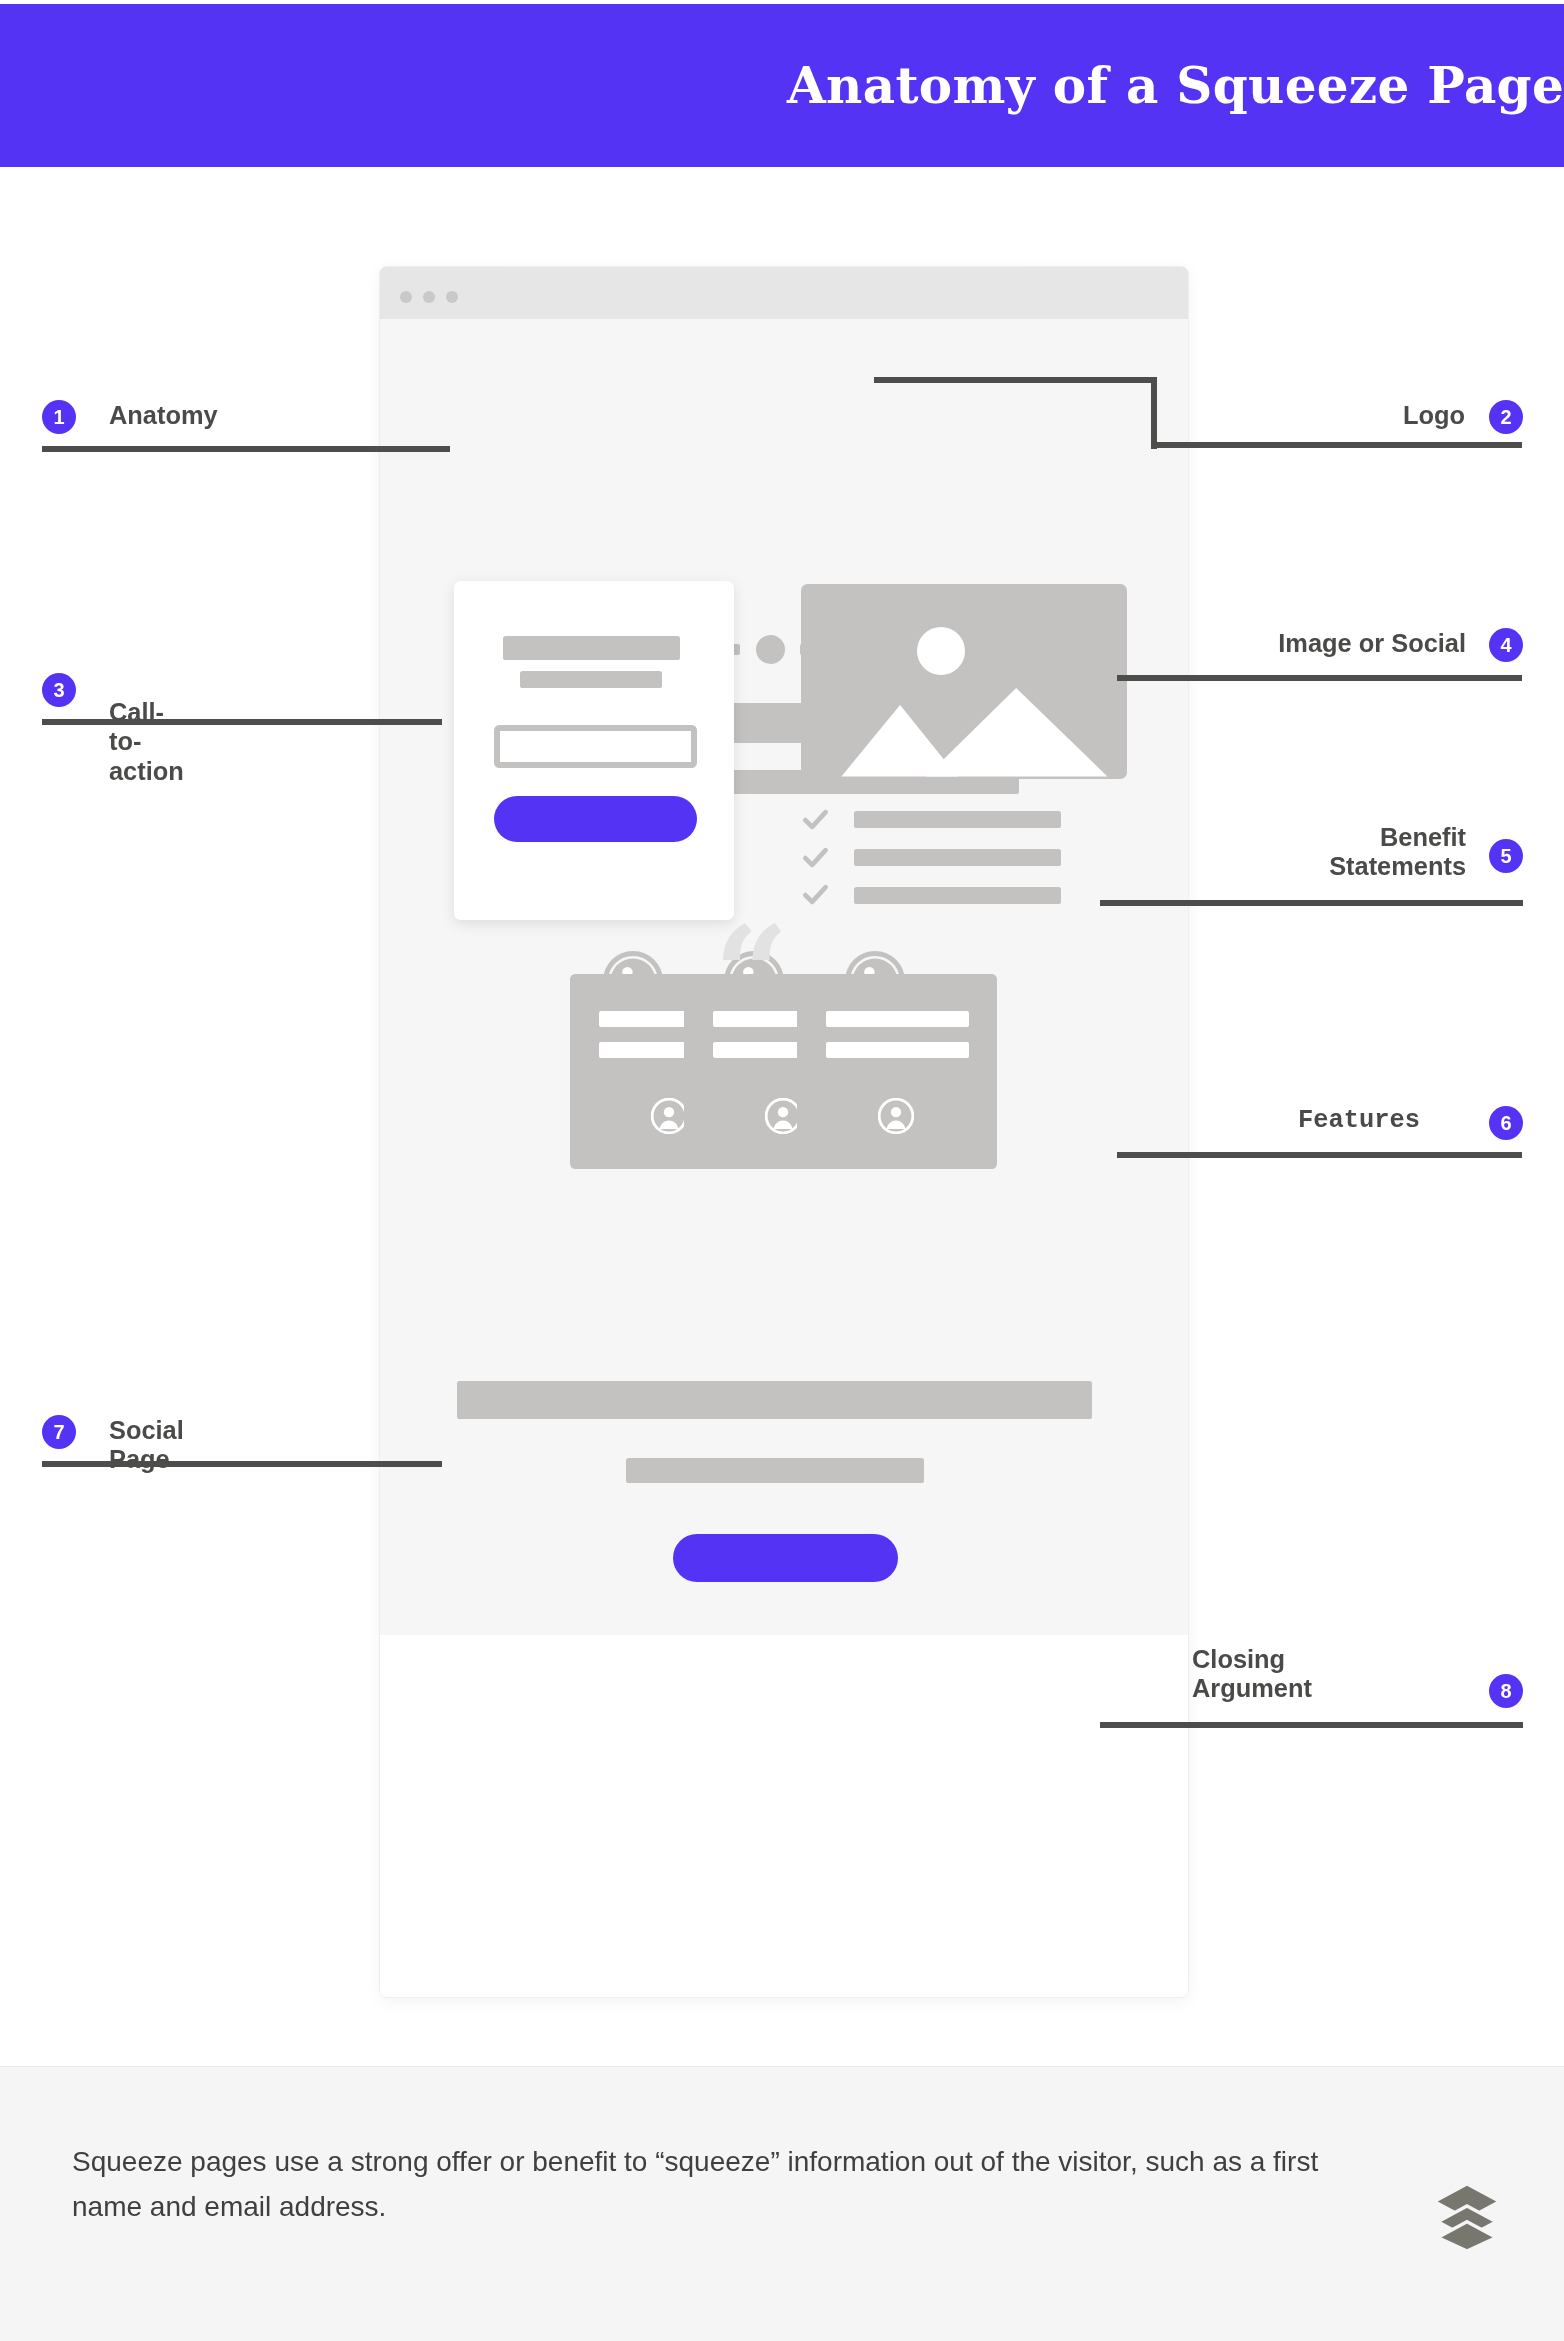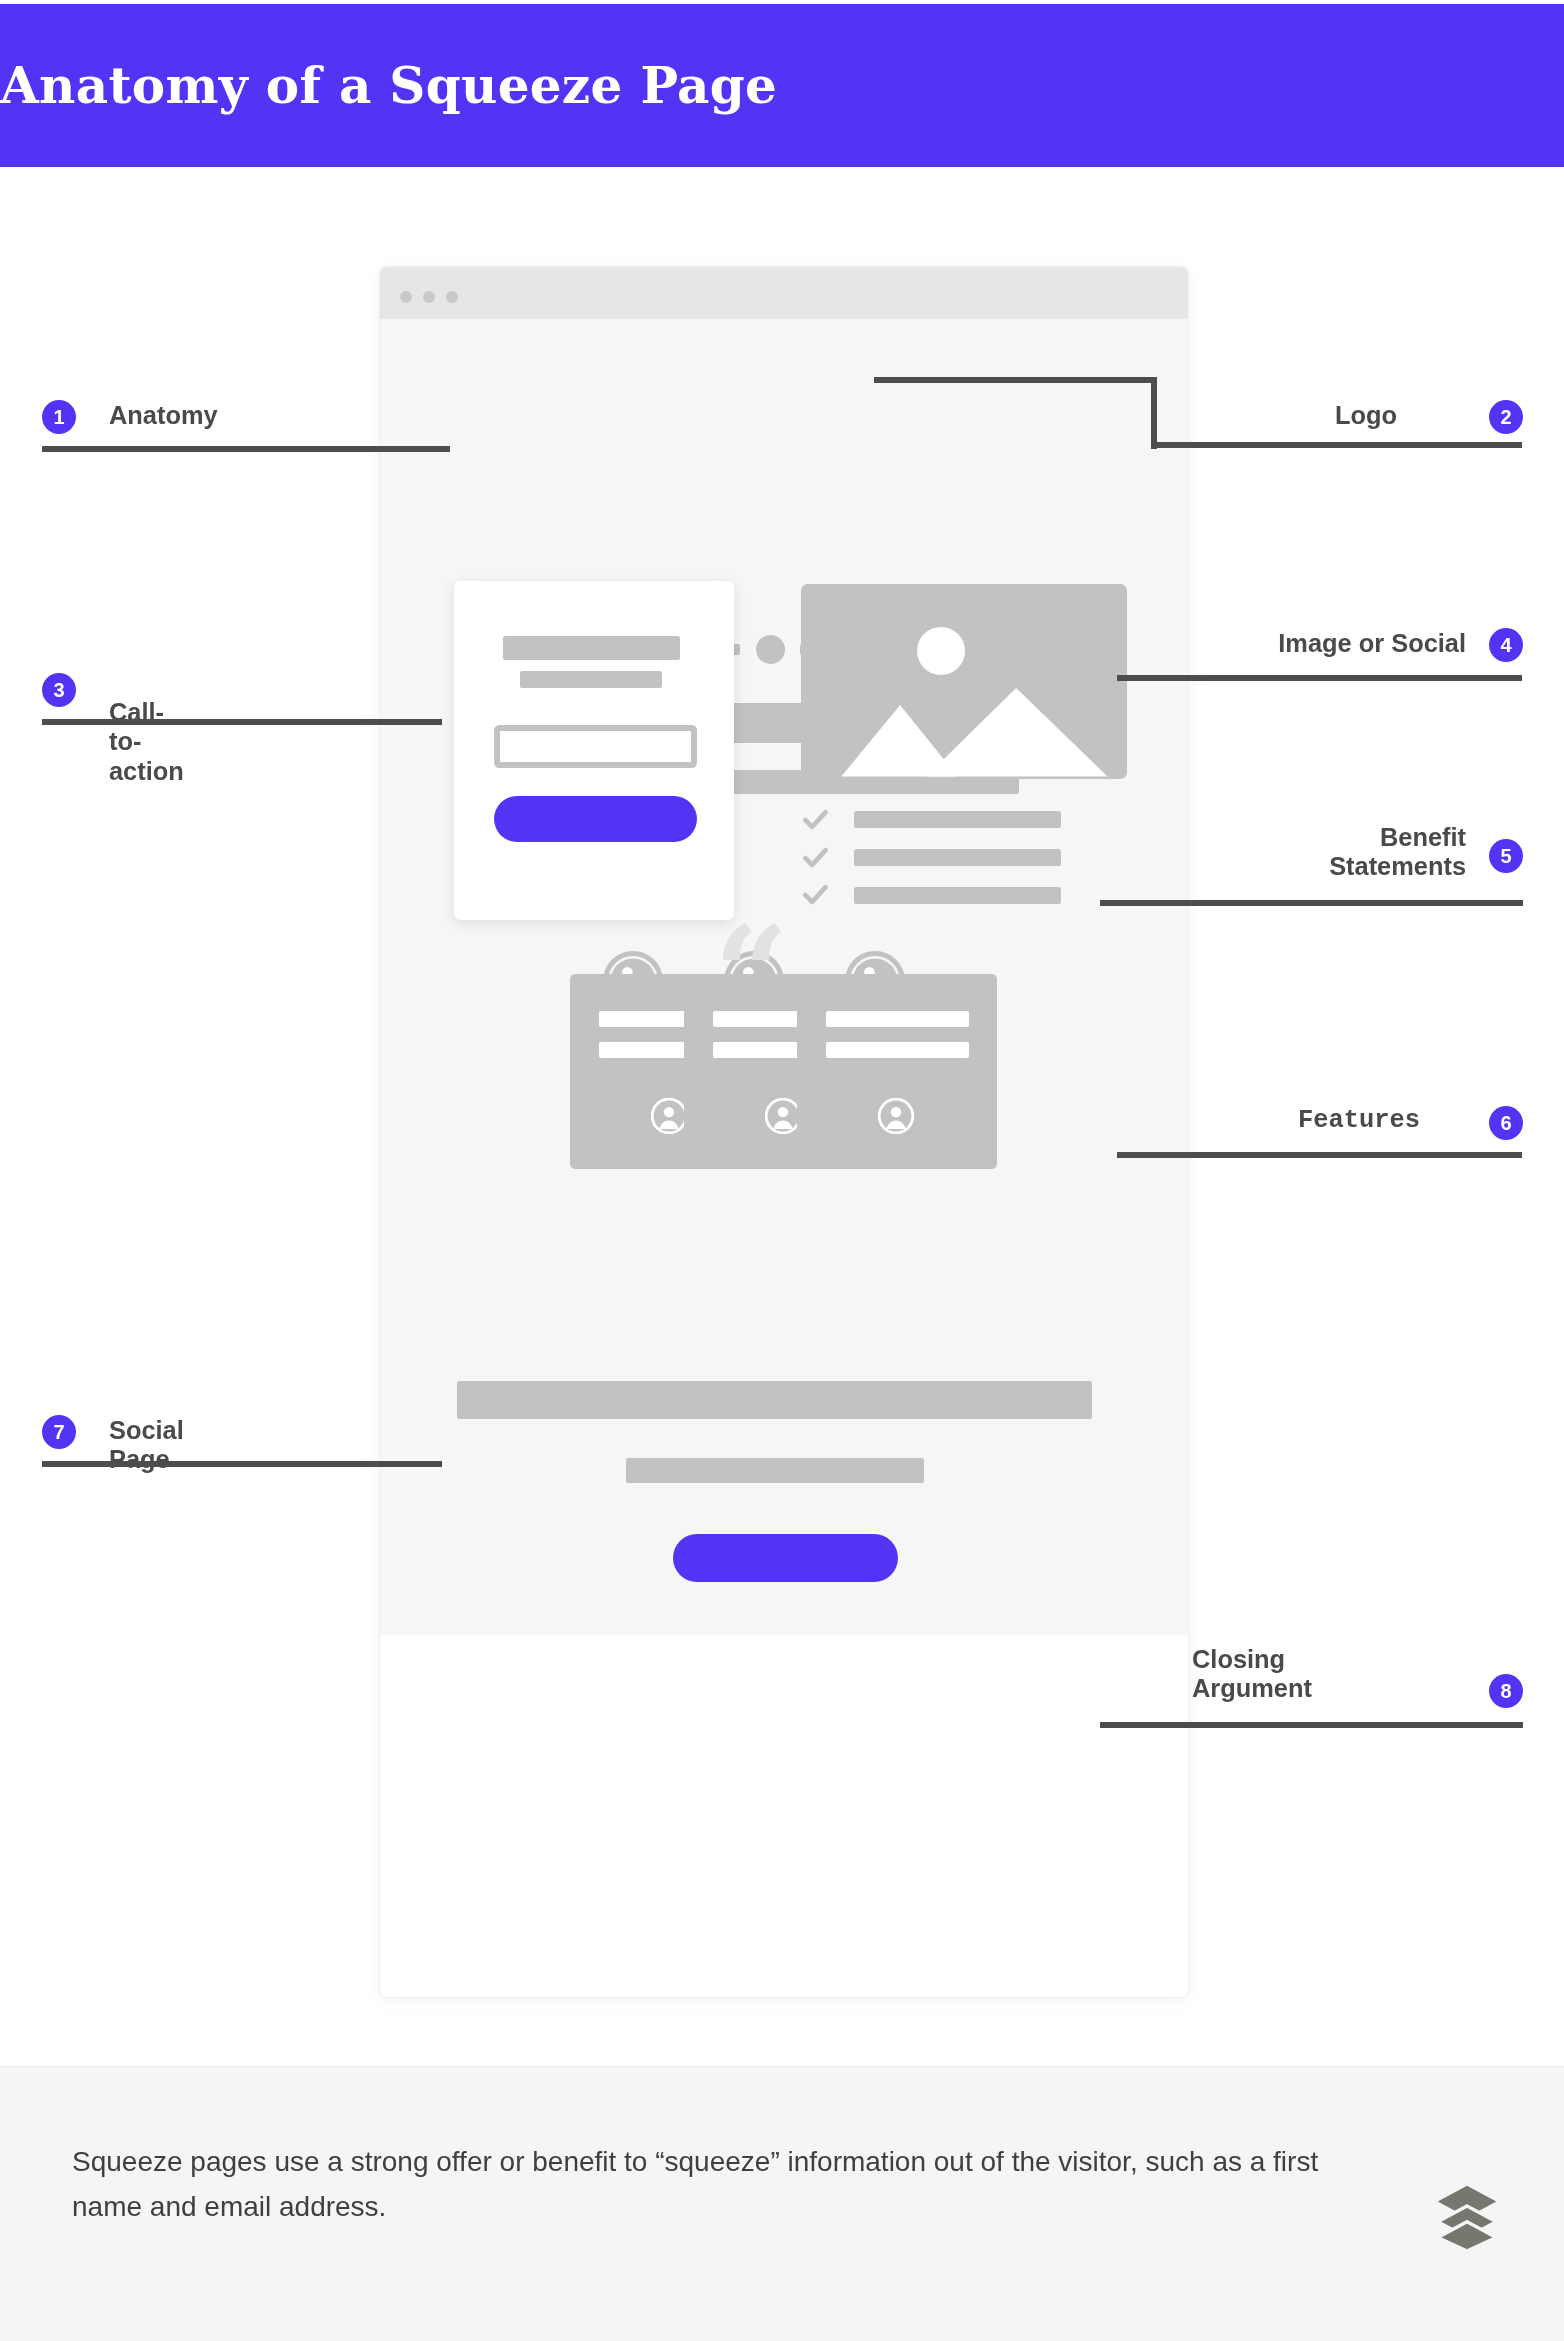--- a/index.html
+++ b/index.html
@@ -8,21 +8,21 @@
     background: #ffffff;
     font-family: "Liberation Sans", sans-serif;
     overflow: hidden;
   }
   .page { position: relative; width: 1564px; height: 2342px; background:#ffffff; }
 
   
   .banner {
     position: absolute; left: 0; top: 3.9px; width: 1564px; height: 163px;
     background: #5533F5;
-    display: flex; align-items: center; justify-content: flex-start;
+    display: flex; align-items: center; justify-content: flex-end;
   }
   .banner-title {
     color: #ffffff;
     font-family: "DejaVu Serif", "Liberation Serif", serif;
     font-weight: 700;
     font-size: 50px;
     letter-spacing: 0.3px;
     white-space: nowrap;
   }
 
@@ -281,21 +281,21 @@
   </div>
 
   <div class="callout">
     <span class="badge" style="left:42px; top:400px;">1</span>
     <span class="lbl" style="left:109px; top:401px;">Anatomy</span>
     <span class="leader" style="left:42px; top:446px; width:408px; height:5.9px;"></span>
   </div>
 
   <div class="callout">
     <span class="badge" style="left:1489px; top:400px;">2</span>
-    <span class="lbl" style="left:1335px; top:401px; text-align:left; width:130px;">Logo</span>
+    <span class="lbl" style="left:1335px; top:401px; text-align:right; width:130px;">Logo</span>
     <span class="leader" style="left:874px; top:377px; width:283px; height:5.9px;"></span>
     <span class="leader" style="left:1151px; top:377px; width:5.9px; height:72px;"></span>
     <span class="leader" style="left:1151px; top:442px; width:371px; height:5.9px;"></span>
   </div>
 
   <div class="callout">
     <span class="badge" style="left:42px; top:673px;">3</span>
     <span class="lbl" style="left:109px; top:674px;margin-top:24px;">Call-to-action</span>
     <span class="leader" style="left:42px; top:719px; width:400px; height:5.9px;"></span>
   </div>

